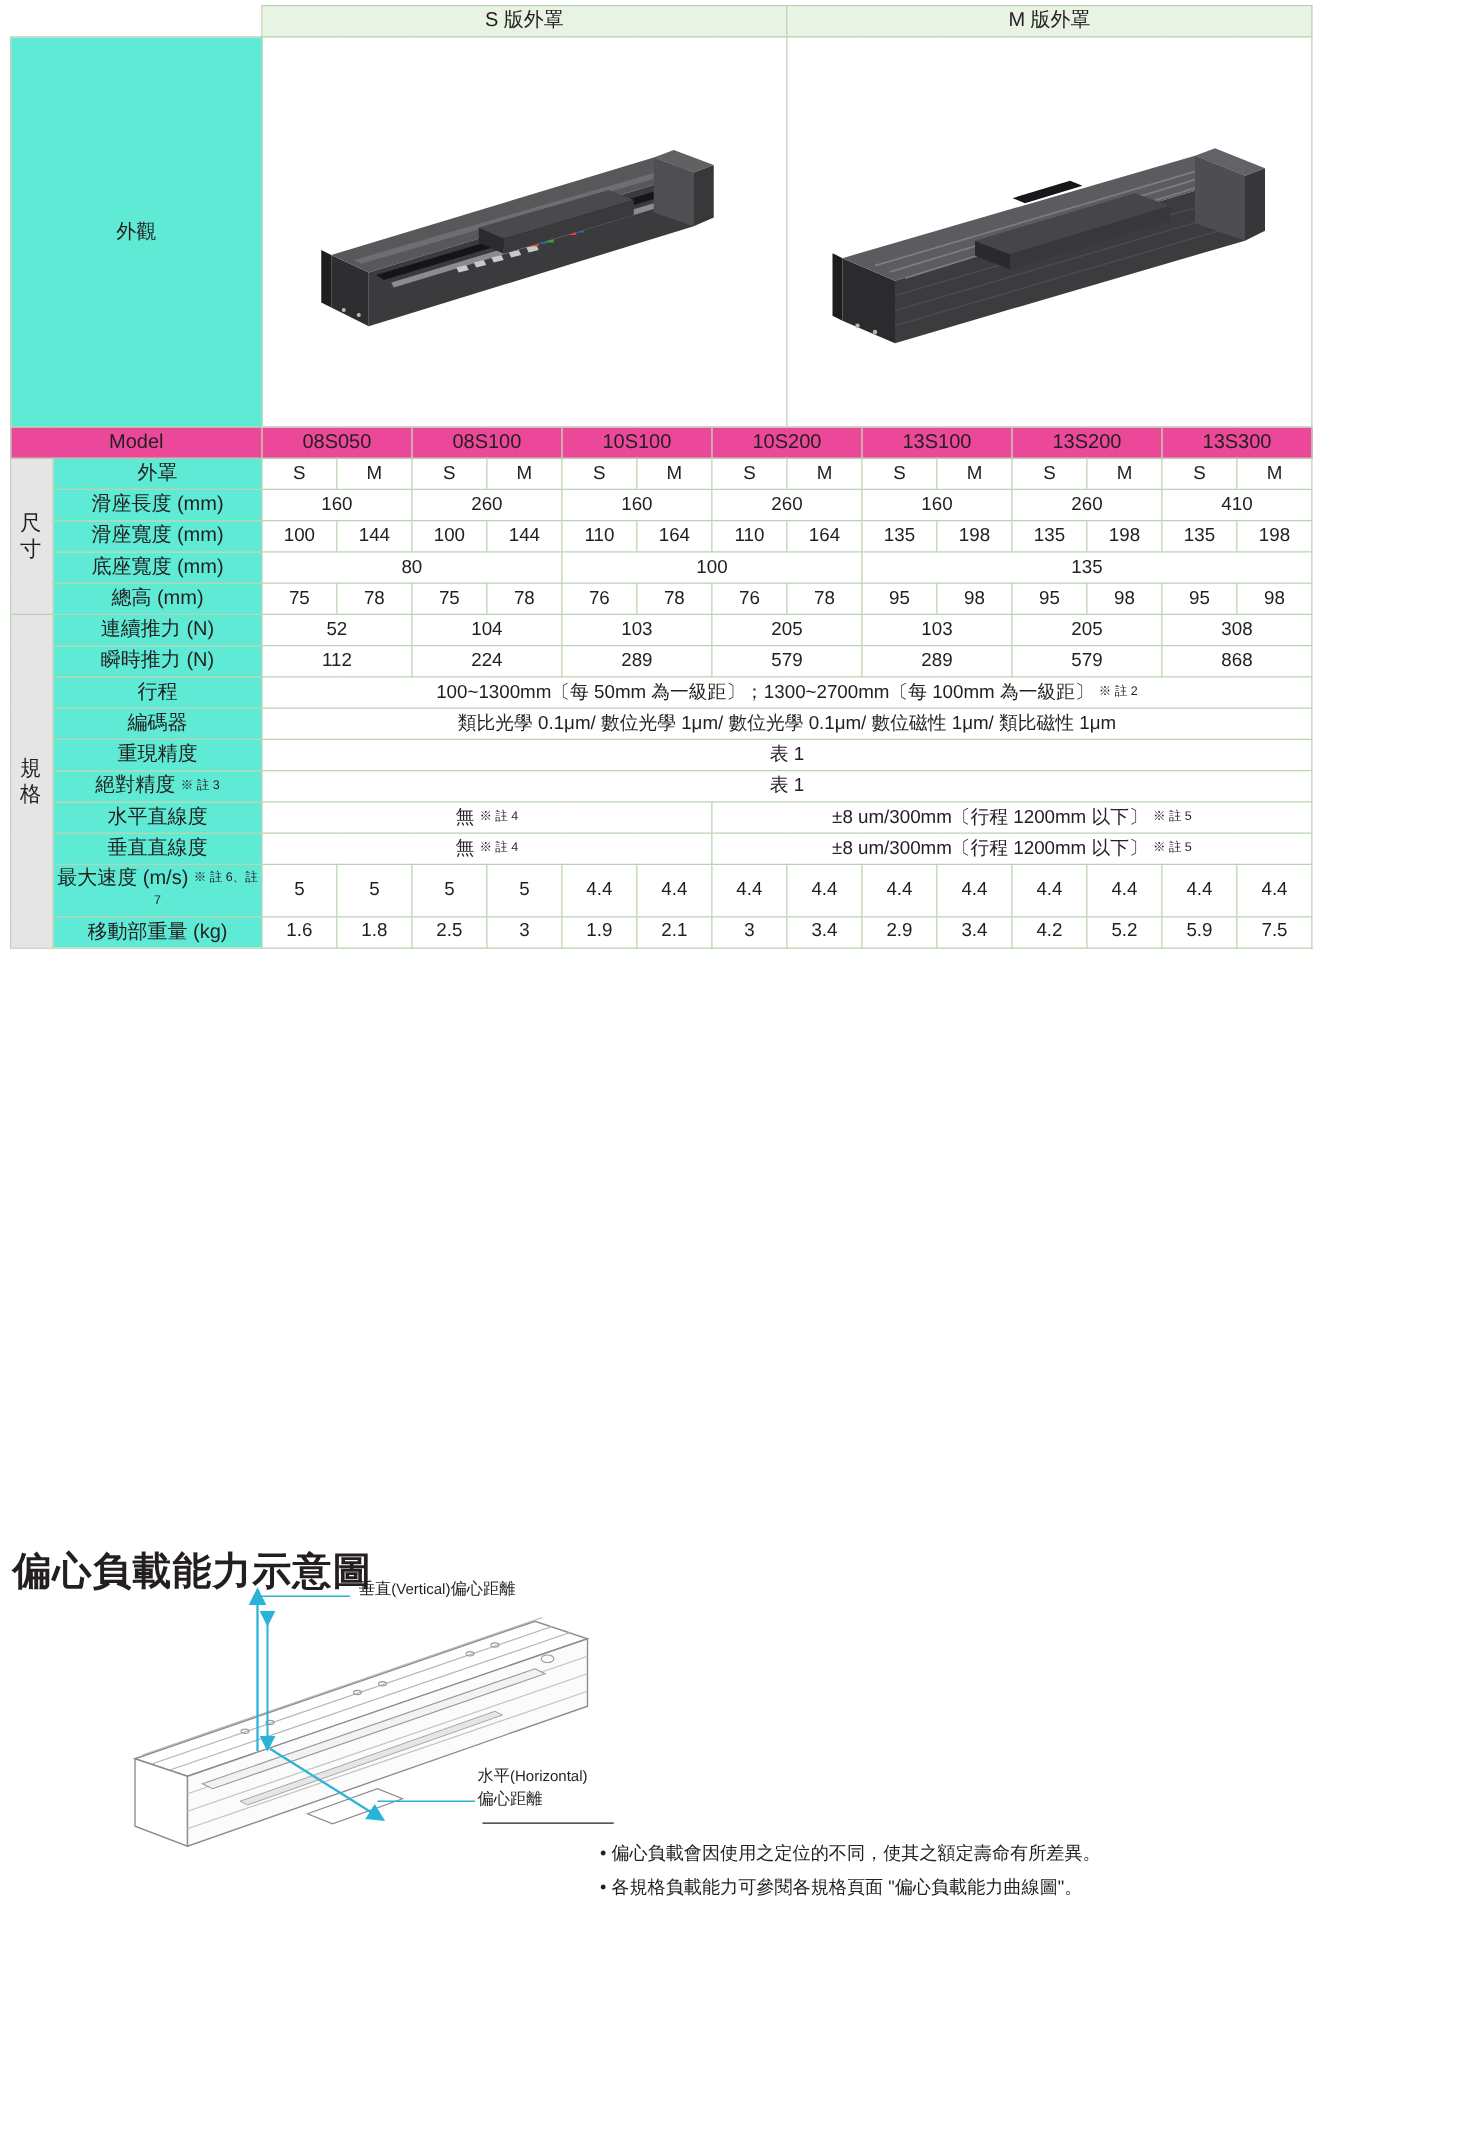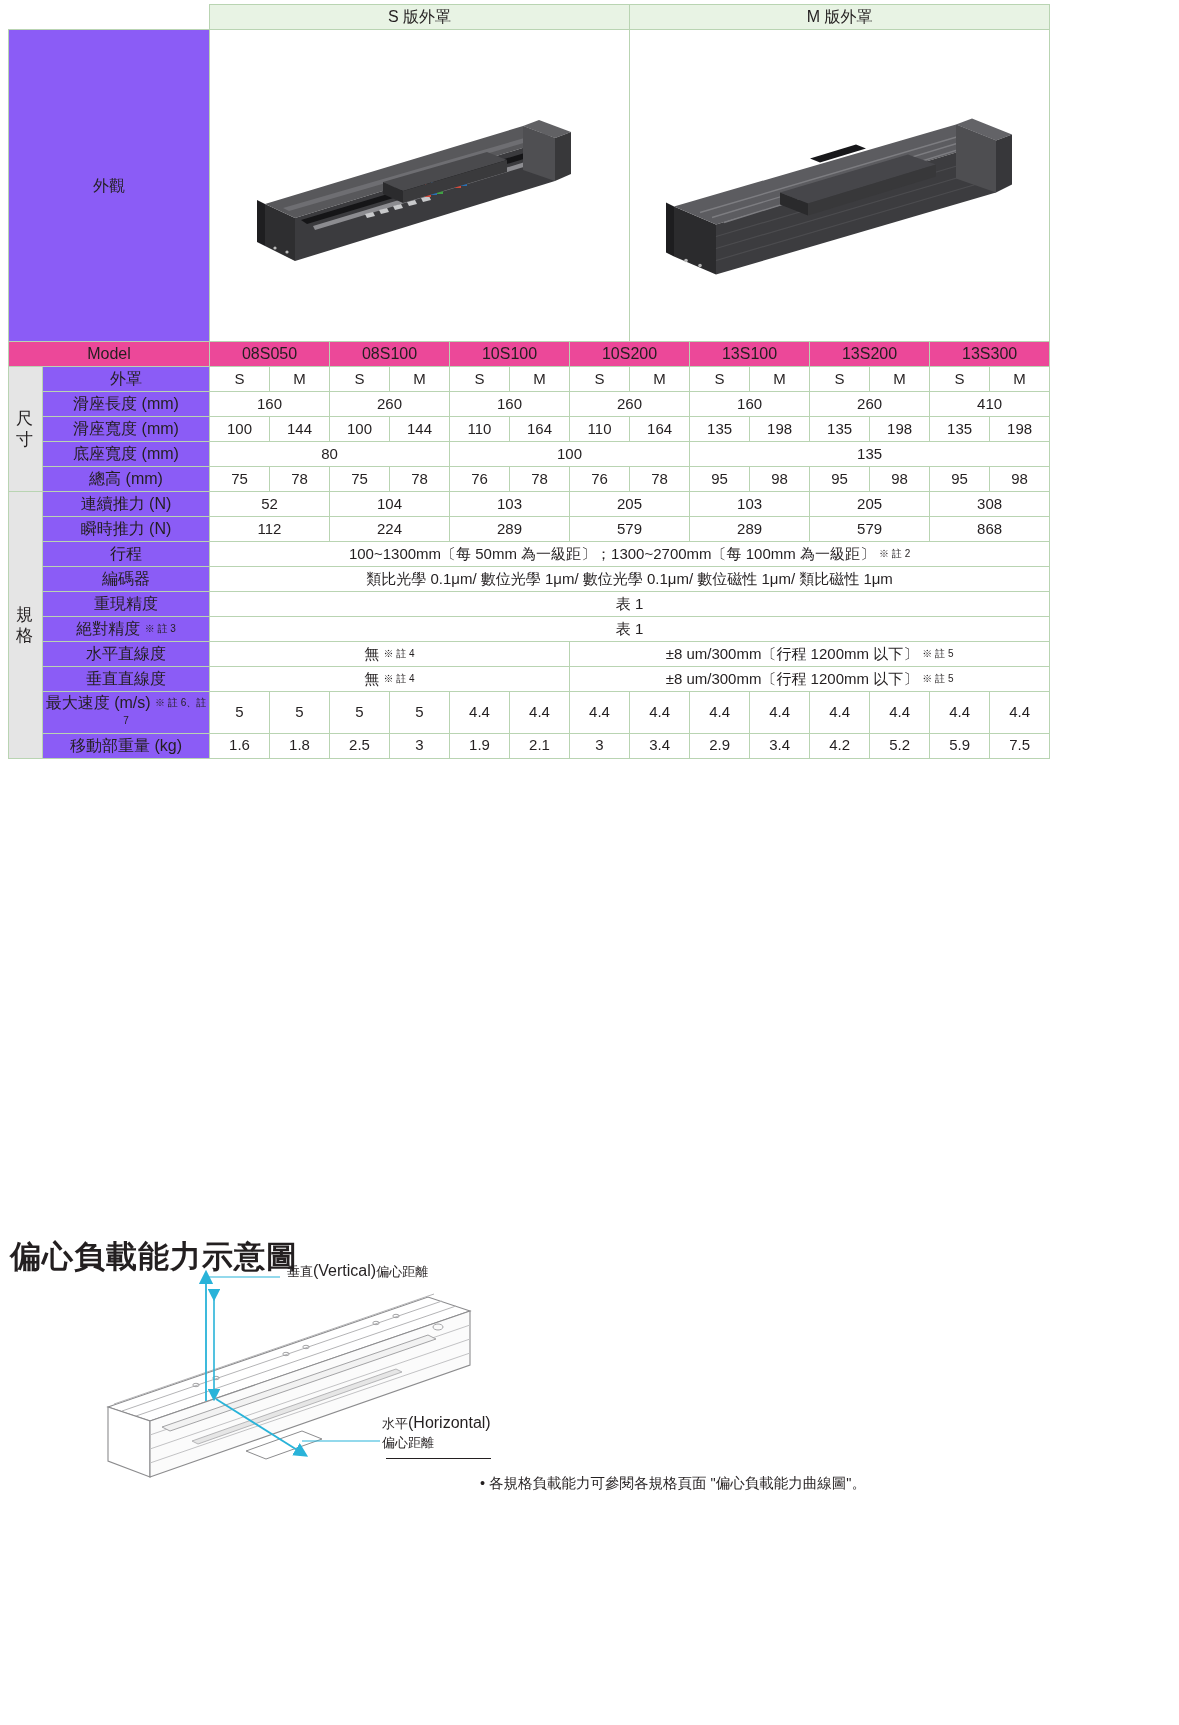--- a/index.html
+++ b/index.html
@@ -29,21 +29,21 @@
   }
   table.spec td, table.spec th {
     border: 1px solid #b9d4b2;
     text-align: center;
     vertical-align: middle;
     padding: 2px 1px;
     font-weight: normal;
     line-height: 1.25;
   }
   .hdr-green { background: #e8f3e4; font-size: 16px; font-weight: bold; }
-  .rowlabel { background: #8b5cf6; font-size: 16px; font-weight: bold; }
+  .rowlabel { background: #5eead4; font-size: 16px; font-weight: bold; }
   .sidelabel {
     background: #e5e5e5;
     font-size: 17px;
     font-weight: bold;
     width: 34px;
     letter-spacing: 2px;
   }
   .sidelabel span { display: block; }
   .modelhdr { background: #ec4899; font-size: 16px; font-weight: bold; }
   .val { background: #ffffff; }
@@ -82,21 +82,21 @@
     top: 1255px;
     width: 490px;
     height: 250px;
   }
   .dim-label {
     position: absolute;
     font-size: 13px;
     color: #231f20;
     white-space: nowrap;
   }
-  .dim-label .lat { font-size: 16px; }
+  .dim-label .lat { font-size: 12px; }
   .notes {
     position: absolute;
     left: 480px;
     top: 1470px;
     font-size: 14.5px;
     line-height: 1.85;
     color: #231f20;
   }
   .notes div::before {
     content: "•";
@@ -467,14 +467,15 @@
 </div>
 
 <div class="dim-label" style="left:382px; top:1412px; line-height:1.35;">
   <span>水平</span><span class="lat">(Horizontal)</span><br>
   <span>偏心距離</span>
 </div>
 
 <div style="position:absolute; left:386px; top:1458px; width:105px; height:1px; background:#231f20;"></div>
 
 <div class="notes">
+  <div>偏心負載會因使用之定位的不同，使其之額定壽命有所差異。</div>
   <div>各規格負載能力可參閱各規格頁面 "偏心負載能力曲線圖"。</div>
 </div>
 
 </body></html>

